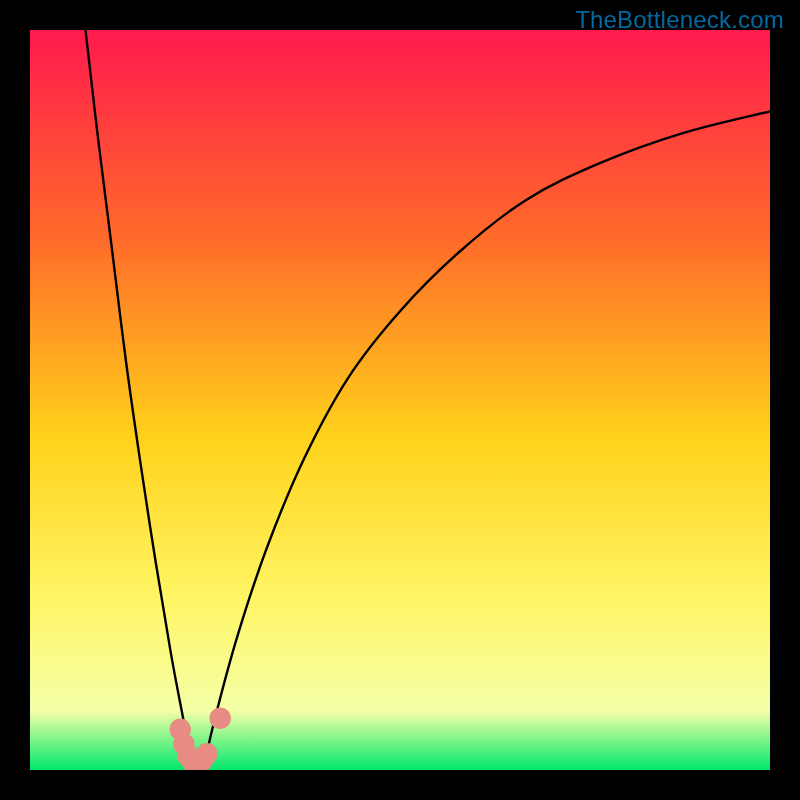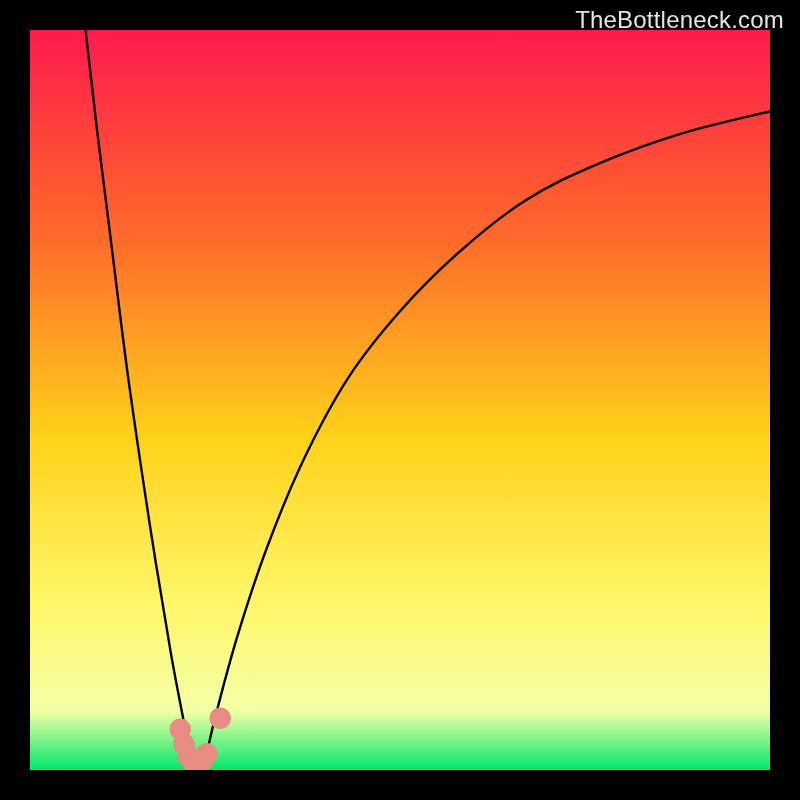--- a/index.html
+++ b/index.html
@@ -39,21 +39,21 @@
     top: 0;
     width: 740px;
     height: 740px;
   }
   .watermark {
     position: absolute;
     top: 6px;
     right: 16px;
     font-family: Arial, Helvetica, sans-serif;
     font-size: 24px;
-    color: #e5e5e5;
+    color: #0369a1;
     letter-spacing: 0.2px;
     user-select: none;
   }
 </style>
 </head>
 <body>
 
 <div class="frame">
 
   <div class="plot">

